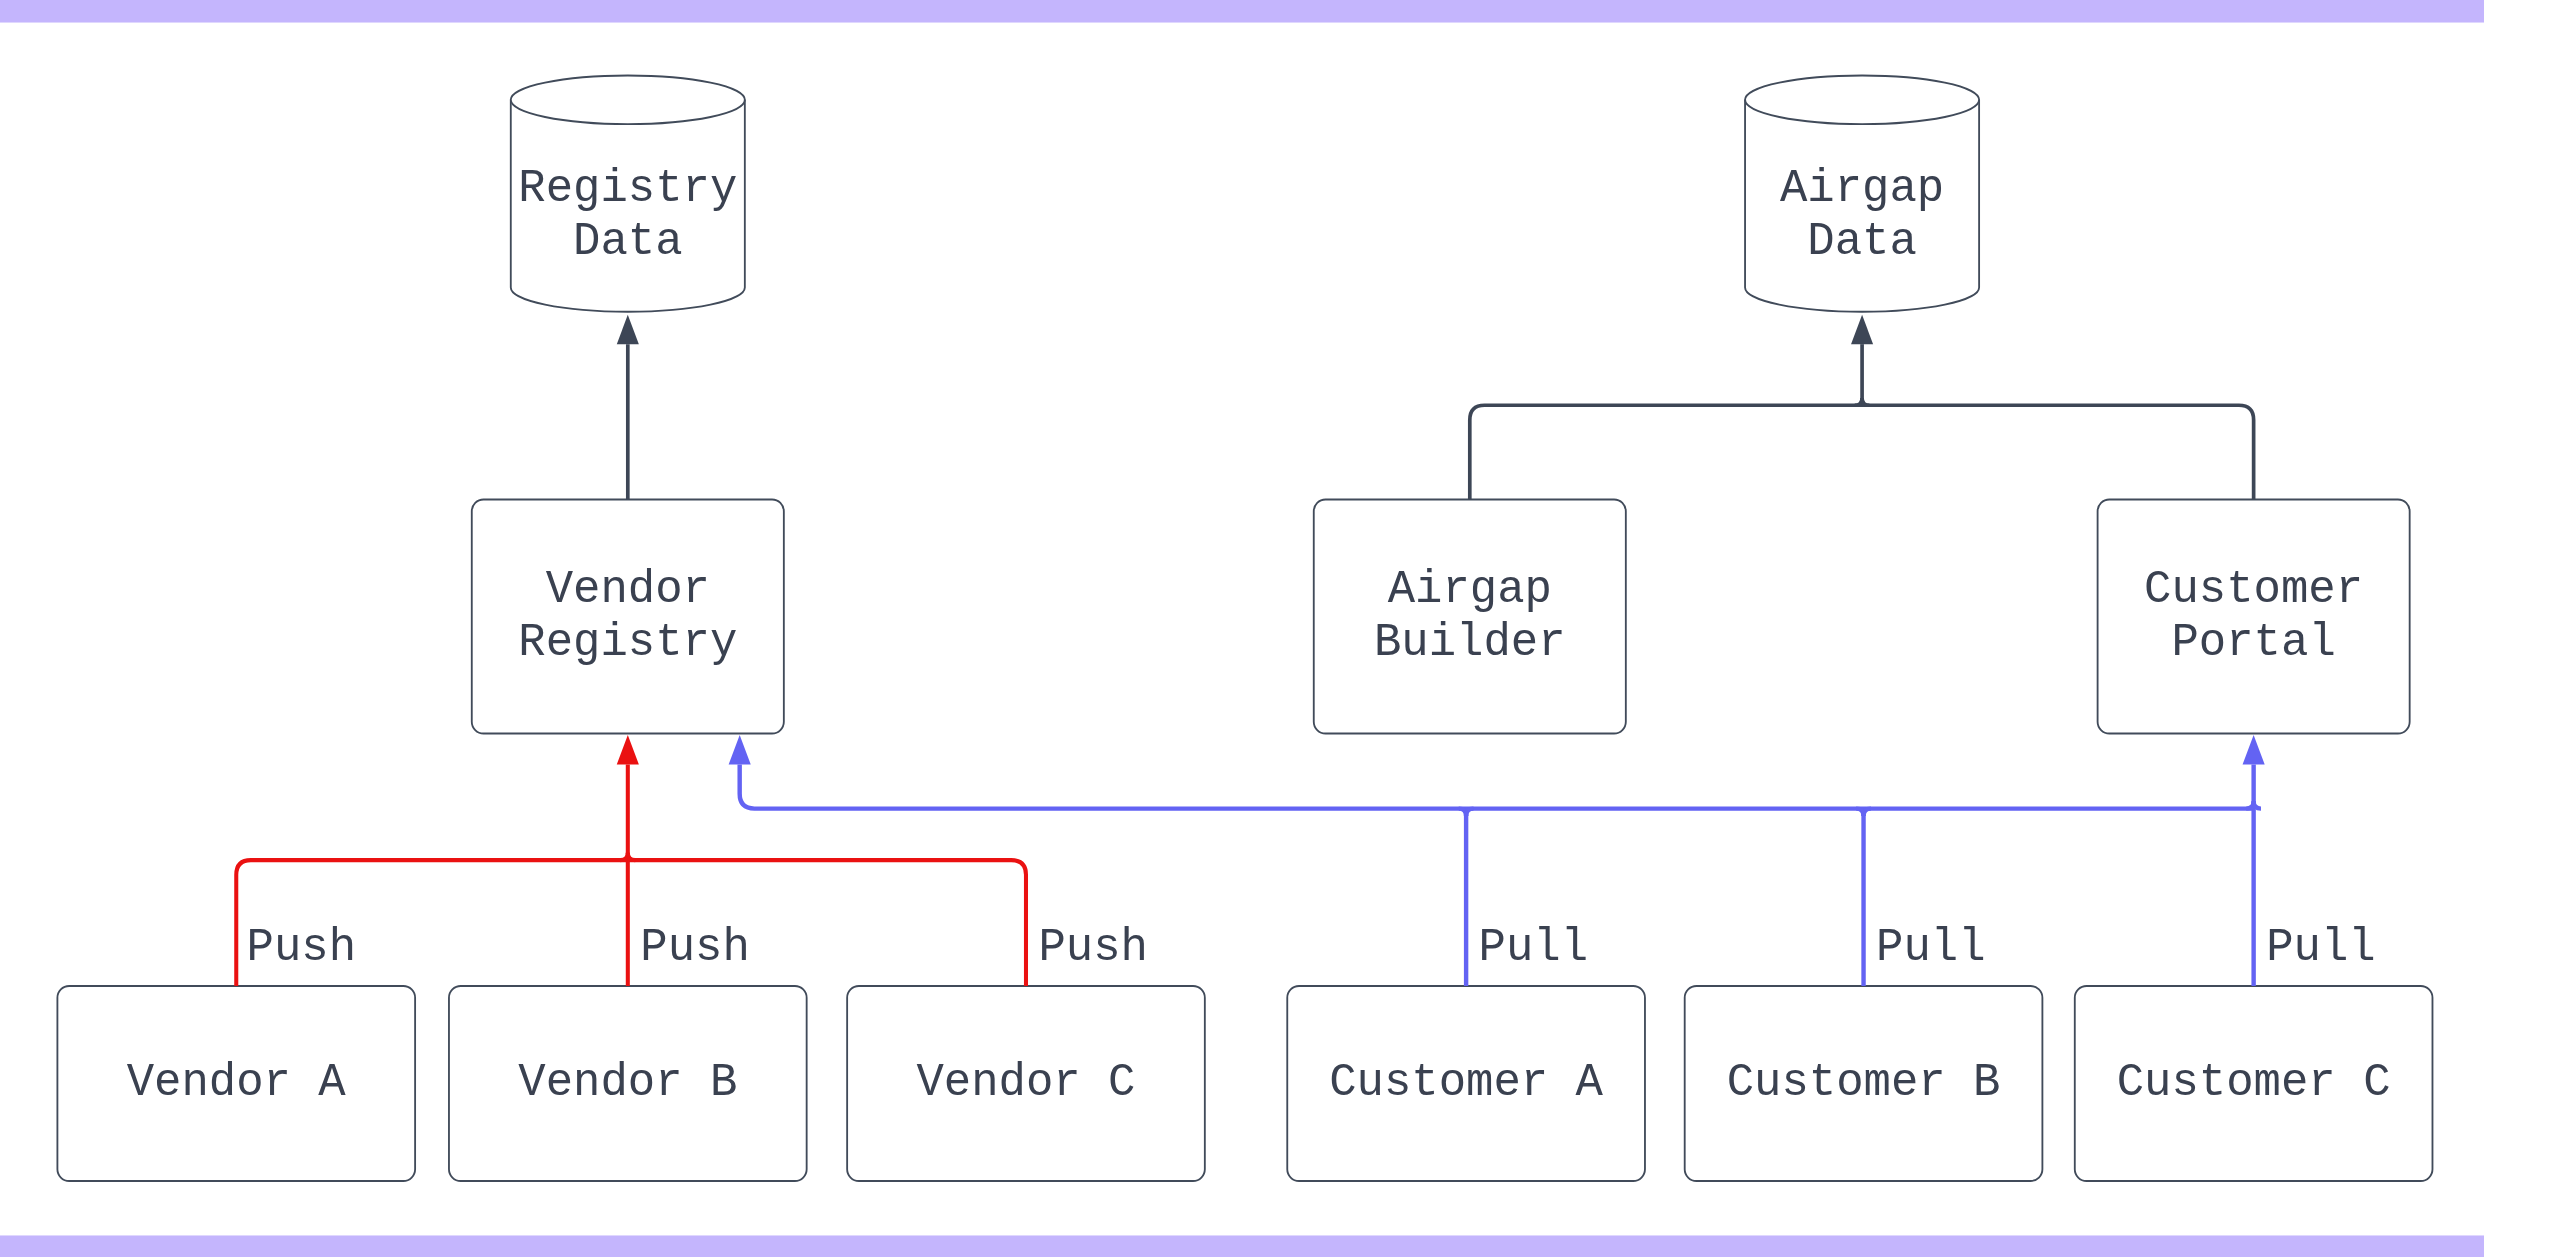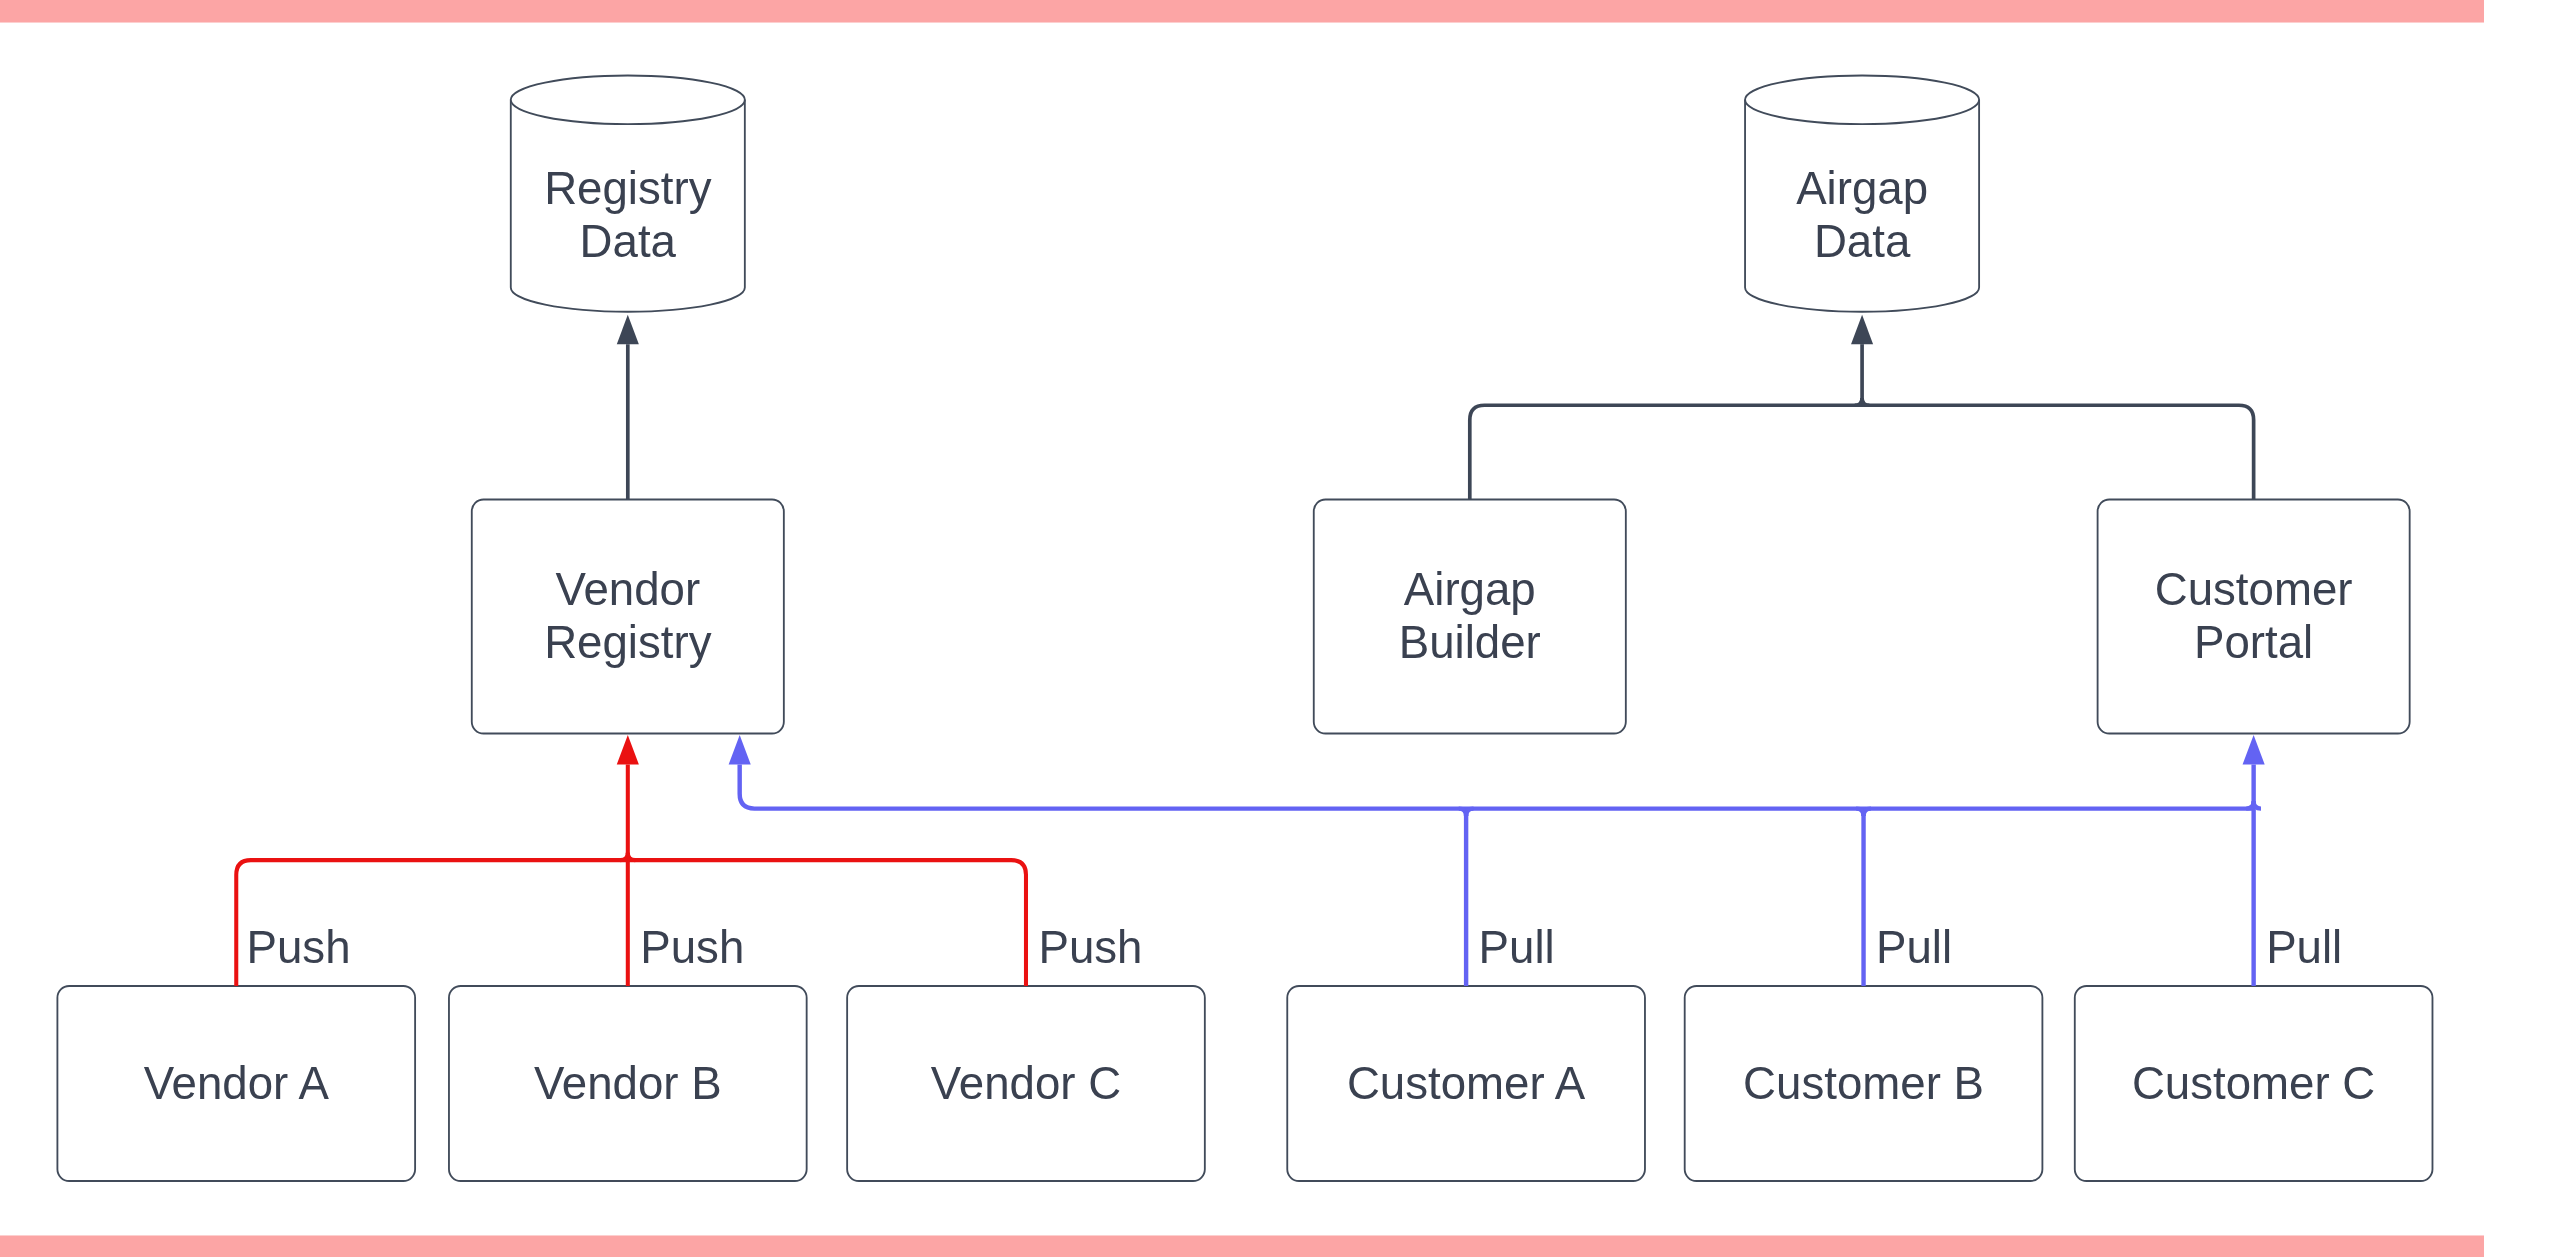--- a/index.html
+++ b/index.html
@@ -1,21 +1,21 @@
 <!DOCTYPE html>
 <html style="font-size:12.2px"><head>
 <meta charset="utf-8">
 <style>
   html, body { margin: 0; padding: 0; background: #ffffff; }
   .diagram-root {
     position: relative;
     width: 2484px;
     height: 1258px;
-    background: #fca5a5;
-    font-family: Liberation Sans, sans-serif;
+    background: #c4b5fd;
+    font-family: Liberation Mono, monospace;
     overflow: hidden;
   }
   .diagram-root svg { position: absolute; inset: 0; display: block; }
   text { user-select: none; }
 </style>
 </head>
 <body>
 
 <div class="diagram-root">
     <svg viewBox="0 0 3375 1648" width="100%" height="100%">

